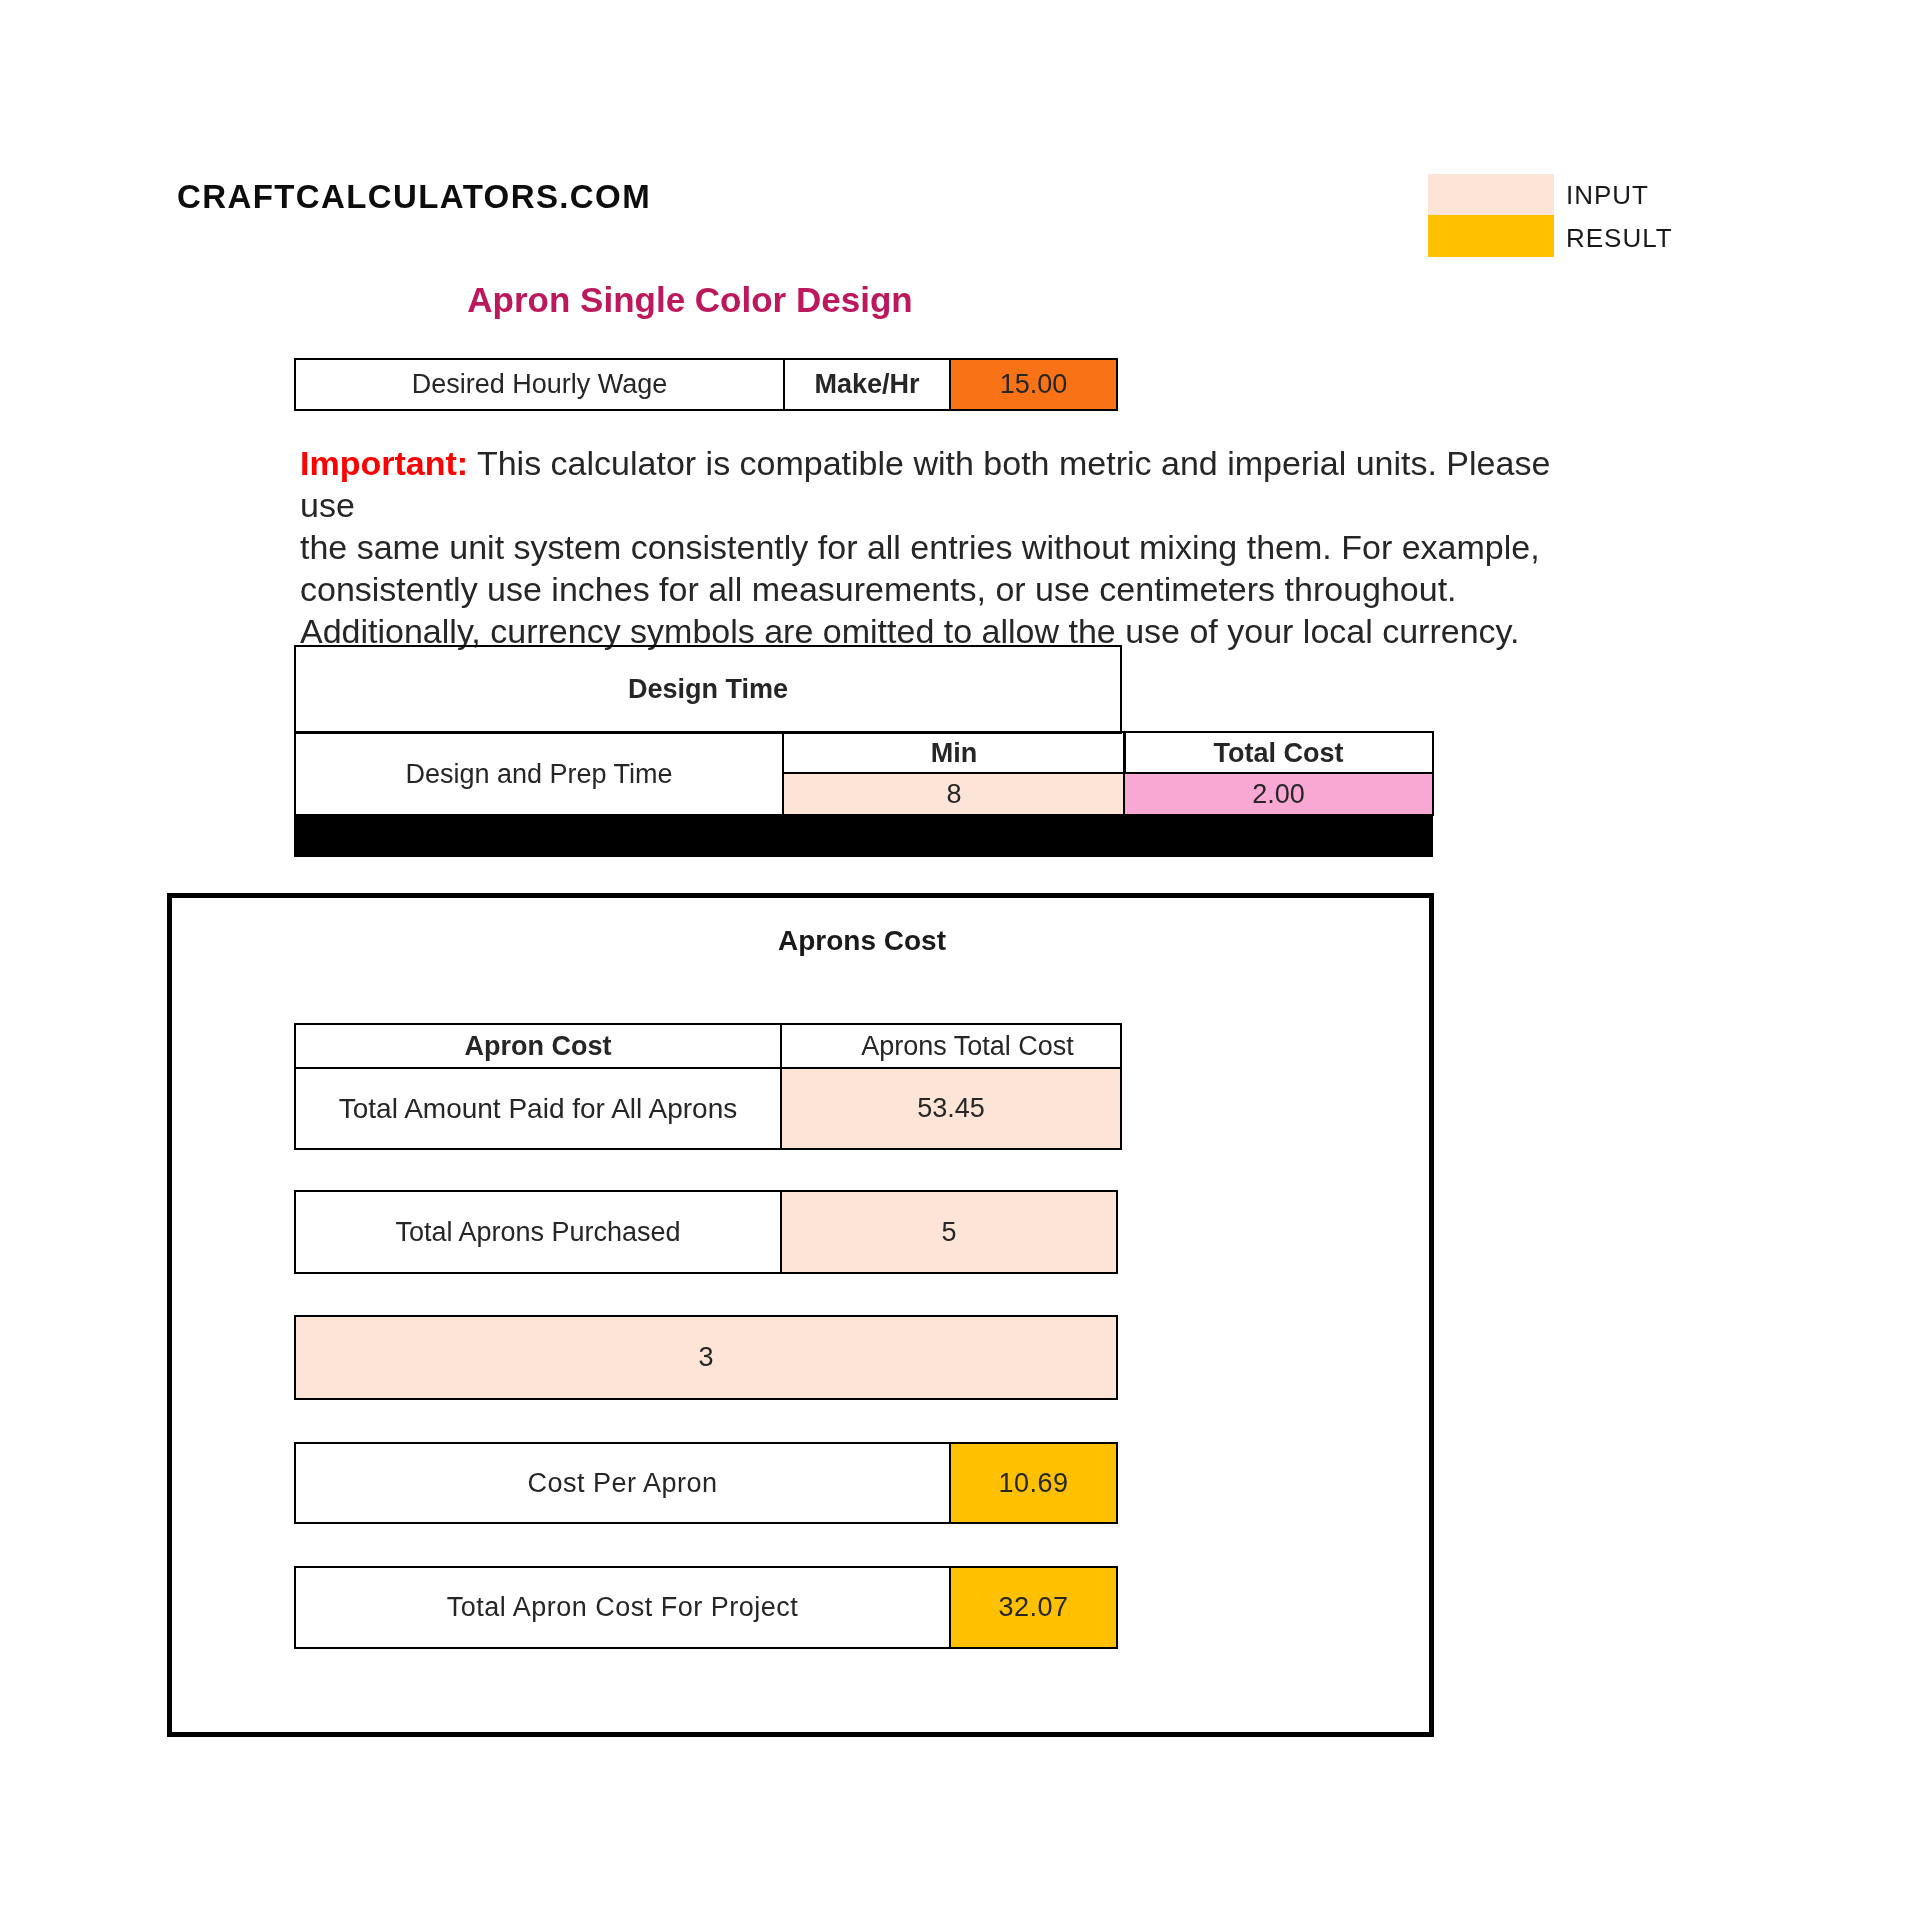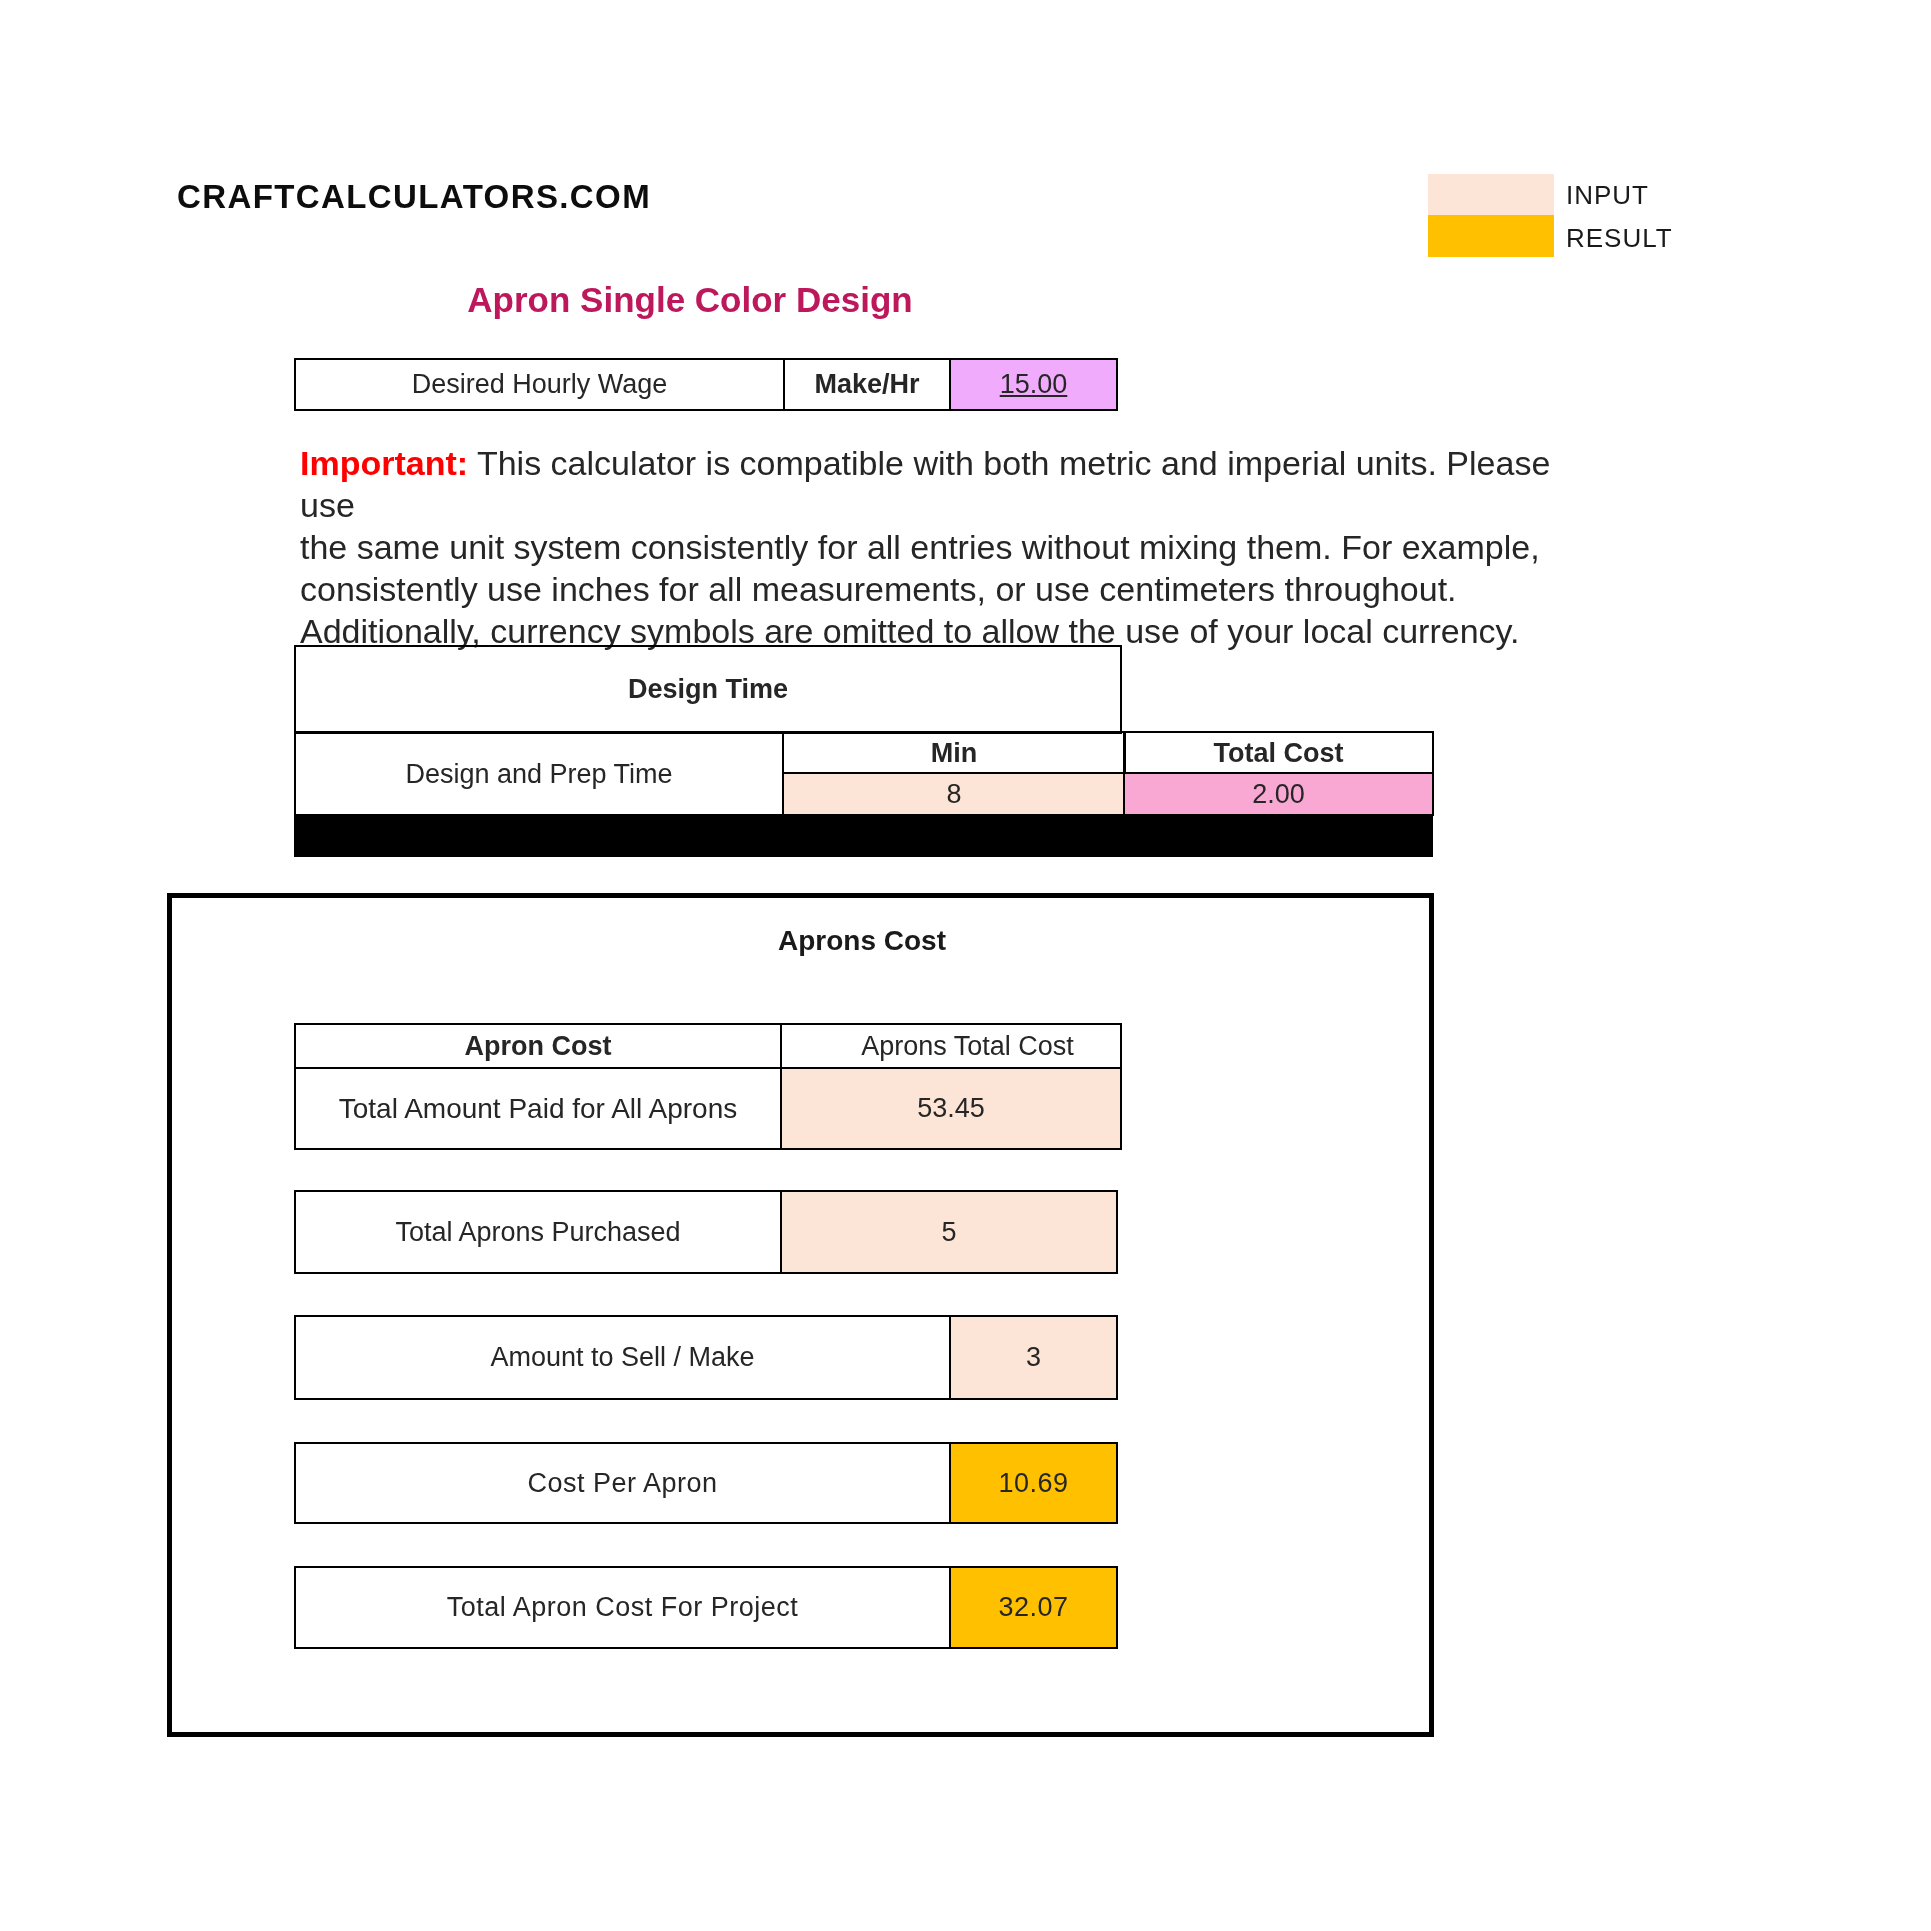--- a/index.html
+++ b/index.html
@@ -47,21 +47,21 @@
   }
 
   
   .wage-table {
     left: 294px; top: 358px; width: 824px; height: 53px;
     border: 2.9px solid #000;
     display: flex;
   }
   .wage-label { flex: 0 0 489px; border-right: 2.9px solid #000; }
   .wage-unit  { flex: 0 0 166px; border-right: 2.9px solid #000; font-weight: 700; }
-  .wage-value { flex: 1; background: #f0abfc; text-decoration: underline; }
+  .wage-value { flex: 1; background: #f97316; }
 
   
   .notice {
     left: 300px; top: 442px; width: 1313px;
     font-size: 34px;
     line-height: 42px;
     color: #262626;
   }
   .notice .red { color: #FF0000; font-weight: 700; }
 
@@ -167,21 +167,20 @@
     <div class="cell act-c1">Total Amount Paid for All Aprons</div>
     <div class="cell act-c2">53.45</div>
   </div>
 
   <div class="abs calc-row row-1">
     <div class="cell calc-row-label">Total Aprons Purchased</div>
     <div class="calc-row-value val-input">5</div>
   </div>
 
   <div class="abs calc-row row-2">
-    <div class="cell calc-row-label">Amount to Sell / Make</div>
     <div class="calc-row-value val-input">3</div>
   </div>
 
   <div class="abs calc-row row-3">
     <div class="cell calc-row-label">Cost Per Apron</div>
     <div class="calc-row-value val-result">10.69</div>
   </div>
 
   <div class="abs calc-row row-4">
     <div class="cell calc-row-label">Total Apron Cost For Project</div>

